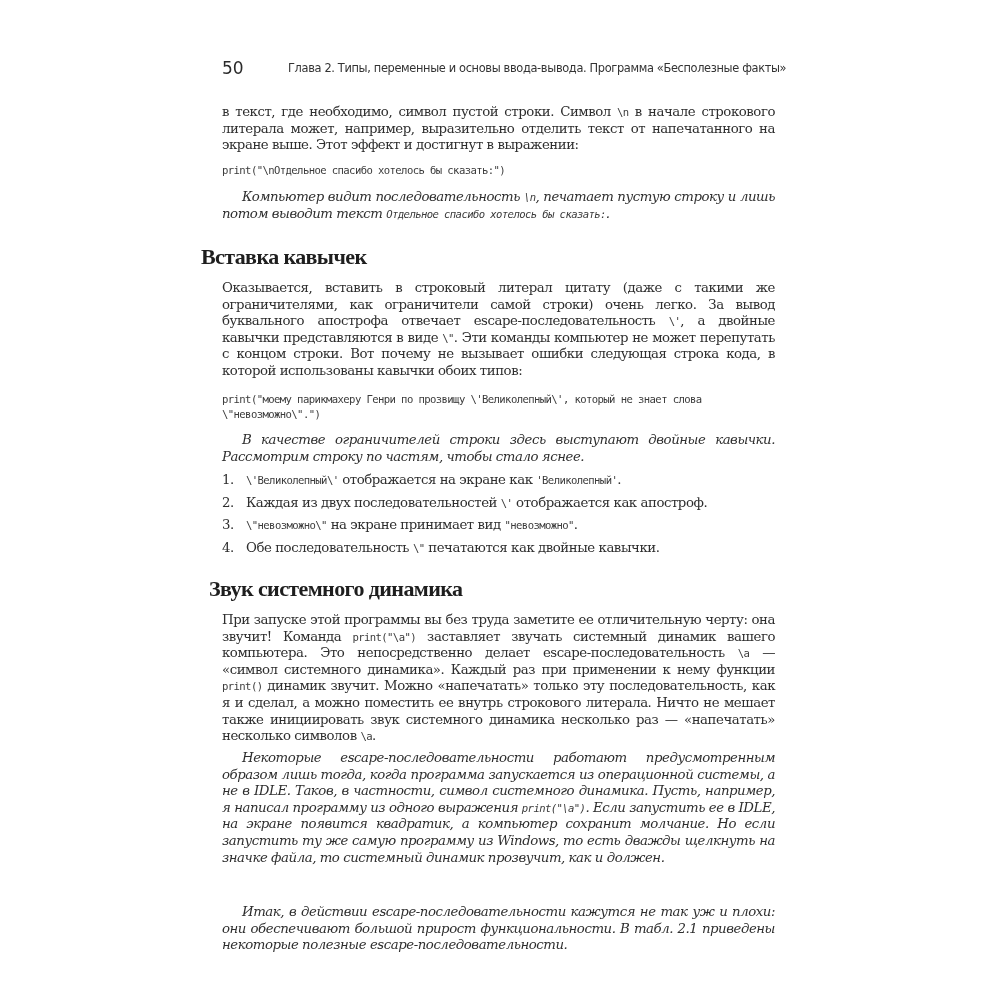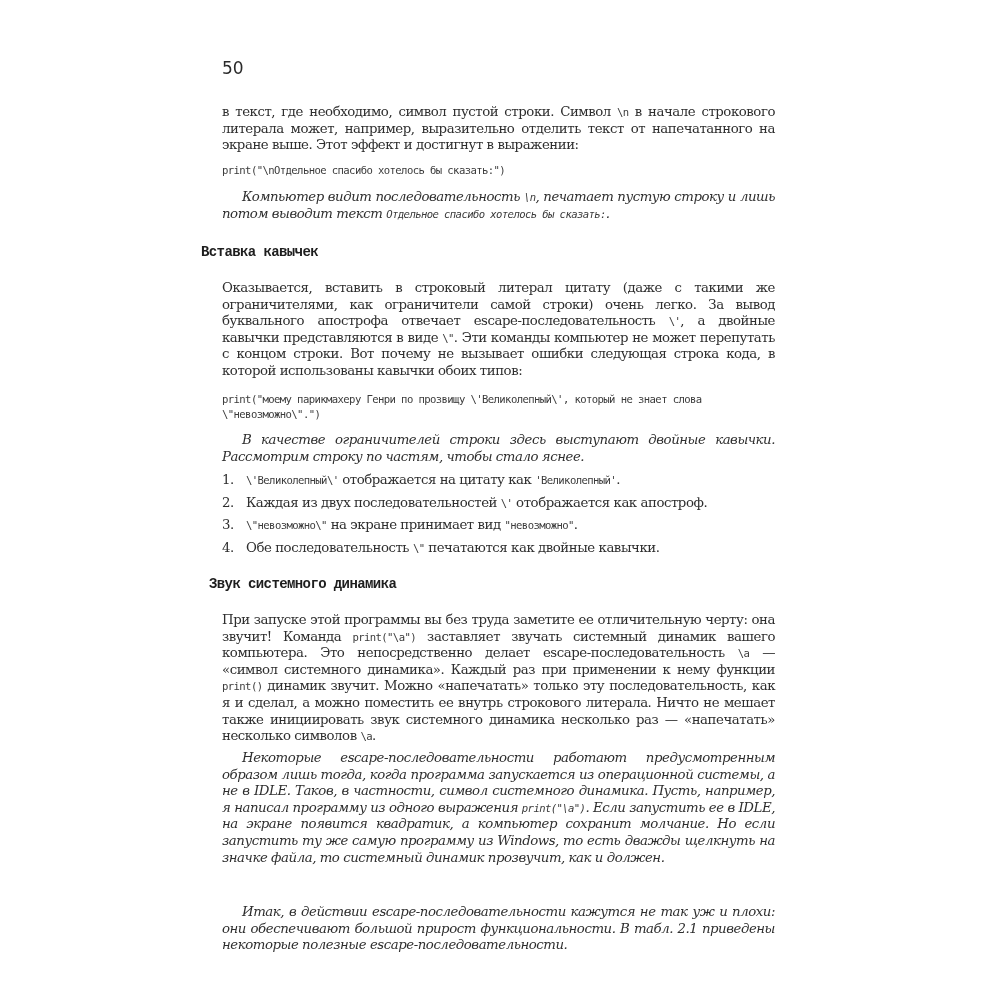--- a/index.html
+++ b/index.html
@@ -4,44 +4,45 @@
 <style>
   html, body { margin:0; padding:0; background:#ffffff; }
   body { width:1000px; height:1000px; position:relative; overflow:hidden; color:#2a2a2a; }
   .running-head { position:absolute; top:58px; left:222px; width:560px; height:22px; }
   .page-num { position:absolute; left:0; top:0; font-family:"DejaVu Sans", sans-serif; font-weight:normal; font-size:17px; color:#2a2a2a; }
   .head-title { position:absolute; left:66px; top:3px; font-family:"DejaVu Sans", sans-serif; font-size:11.4px; color:#333; letter-spacing:-0.35px; white-space:nowrap; }
   .body-text { font-family:"DejaVu Serif", serif; font-size:13.3px; line-height:16.6px; letter-spacing:-0.45px; color:#2e2e2e; text-align:justify; }
   .indent { text-indent:20px;font-style:italic; }
   code, .code { font-family:"DejaVu Sans Mono", monospace; font-size:10.6px; letter-spacing:-0.6px; color:#3a3a3a; }
   .code-block { font-family:"DejaVu Sans Mono", monospace; font-size:10.6px; line-height:15px; letter-spacing:-0.6px; color:#3a3a3a; white-space:pre-wrap; }
-  h2 { font-family:Liberation Mono, monospace; font-weight:bold; font-size:14px; letter-spacing:-0.6px; margin:0; color:#1e1e1e; }
+  h2 { font-family:Liberation Serif, serif; font-weight:bold; font-size:22px; letter-spacing:-0.6px; margin:0; color:#1e1e1e; }
   .abs { position:absolute; left:222px; width:553px; }
   .h-abs { position:absolute; left:201px; }
   ol { margin:0; padding:0; list-style:none; }
   ol li { position:relative; padding-left:24px; margin-bottom:6px; }
   ol li .num { position:absolute; left:0; top:0; }
 </style>
 </head>
 <body>
 
 <div class="running-head">
   <span class="page-num">50</span>
+  <span class="head-title">Глава 2. Типы, переменные и основы ввода-вывода. Программа «Бесполезные факты»</span>
 </div>
 
 <div class="abs body-text" style="top:104px;"><span>в текст, где необходимо, символ пустой строки. Символ </span><span class="code">\n</span><span> в начале строкового литерала может, например, выразительно отделить текст от напечатанного на экране выше. Этот эффект и достигнут в выражении:</span></div>
 <div class="abs code-block" style="top:163px;">print("\nОтдельное спасибо хотелось бы сказать:")</div>
 <div class="abs body-text indent" style="top:189px;"><span>Компьютер видит последовательность </span><span class="code">\n</span><span>, печатает пустую строку и лишь потом выводит текст </span><span class="code">Отдельное спасибо хотелось бы сказать:</span><span>.</span></div>
 
 <h2 class="h-abs" style="top:244px;">Вставка кавычек</h2>
 <div class="abs body-text" style="top:280px;"><span>Оказывается, вставить в строковый литерал цитату (даже с такими же ограничителями, как ограничители самой строки) очень легко. За вывод буквального апострофа отвечает escape-последовательность </span><span class="code">\'</span><span>, а двойные кавычки представляются в виде </span><span class="code">\"</span><span>. Эти команды компьютер не может перепутать с концом строки. Вот почему не вызывает ошибки следующая строка кода, в которой использованы кавычки обоих типов:</span></div>
 <div class="abs code-block" style="top:392px;">print("моему парикмахеру Генри по прозвищу \'Великолепный\', который не знает слова \"невозможно\".")</div>
 <div class="abs body-text indent" style="top:432px;"><span>В качестве ограничителей строки здесь выступают двойные кавычки. Рассмотрим строку по частям, чтобы стало яснее.</span></div>
 <ol class="abs body-text" style="top:472px; text-align:left;" id="quotes-list">
-    <li><span class="num">1.</span><span class="code">\'Великолепный\'</span><span> отображается на цитату как </span><span class="code">'Великолепный'</span><span>.</span></li>
+    <li><span class="num">1.</span><span class="code">\'Великолепный\'</span><span> отображается на экране как </span><span class="code">'Великолепный'</span><span>.</span></li>
     <li><span class="num">2.</span><span>Каждая из двух последовательностей </span><span class="code">\'</span><span> отображается как апостроф.</span></li>
     <li><span class="num">3.</span><span class="code">\"невозможно\"</span><span> на экране принимает вид </span><span class="code">"невозможно"</span><span>.</span></li>
     <li><span class="num">4.</span><span>Обе последовательность </span><span class="code">\"</span><span> печатаются как двойные кавычки.</span></li>
   </ol>
 
 <h2 class="h-abs" style="top:576px;margin-left:8px;">Звук системного динамика</h2>
 <div class="abs body-text" style="top:612px;"><span>При запуске этой программы вы без труда заметите ее отличительную черту: она звучит! Команда </span><span class="code">print("\a")</span><span> заставляет звучать системный динамик вашего компьютера. Это непосредственно делает escape-последовательность </span><span class="code">\a</span><span> — «символ системного динамика». Каждый раз при применении к нему функции </span><span class="code">print()</span><span> динамик звучит. Можно «напечатать» только эту последовательность, как я и сделал, а можно поместить ее внутрь строкового литерала. Ничто не мешает также инициировать звук системного динамика несколько раз — «напечатать» несколько символов </span><span class="code">\a</span><span>.</span></div>
 <div class="abs body-text indent" style="top:750px;"><span>Некоторые escape-последовательности работают предусмотренным образом лишь тогда, когда программа запускается из операционной системы, а не в IDLE. Таков, в частности, символ системного динамика. Пусть, например, я написал программу из одного выражения </span><span class="code">print("\a")</span><span>. Если запустить ее в IDLE, на экране появится квадратик, а компьютер сохранит молчание. Но если запустить ту же самую программу из Windows, то есть дважды щелкнуть на значке файла, то системный динамик прозвучит, как и должен.</span></div>
 <div class="abs body-text indent" style="top:904px;"><span>Итак, в действии escape-последовательности кажутся не так уж и плохи: они обеспечивают большой прирост функциональности. В табл. 2.1 приведены некоторые полезные escape-последовательности.</span></div>
 

